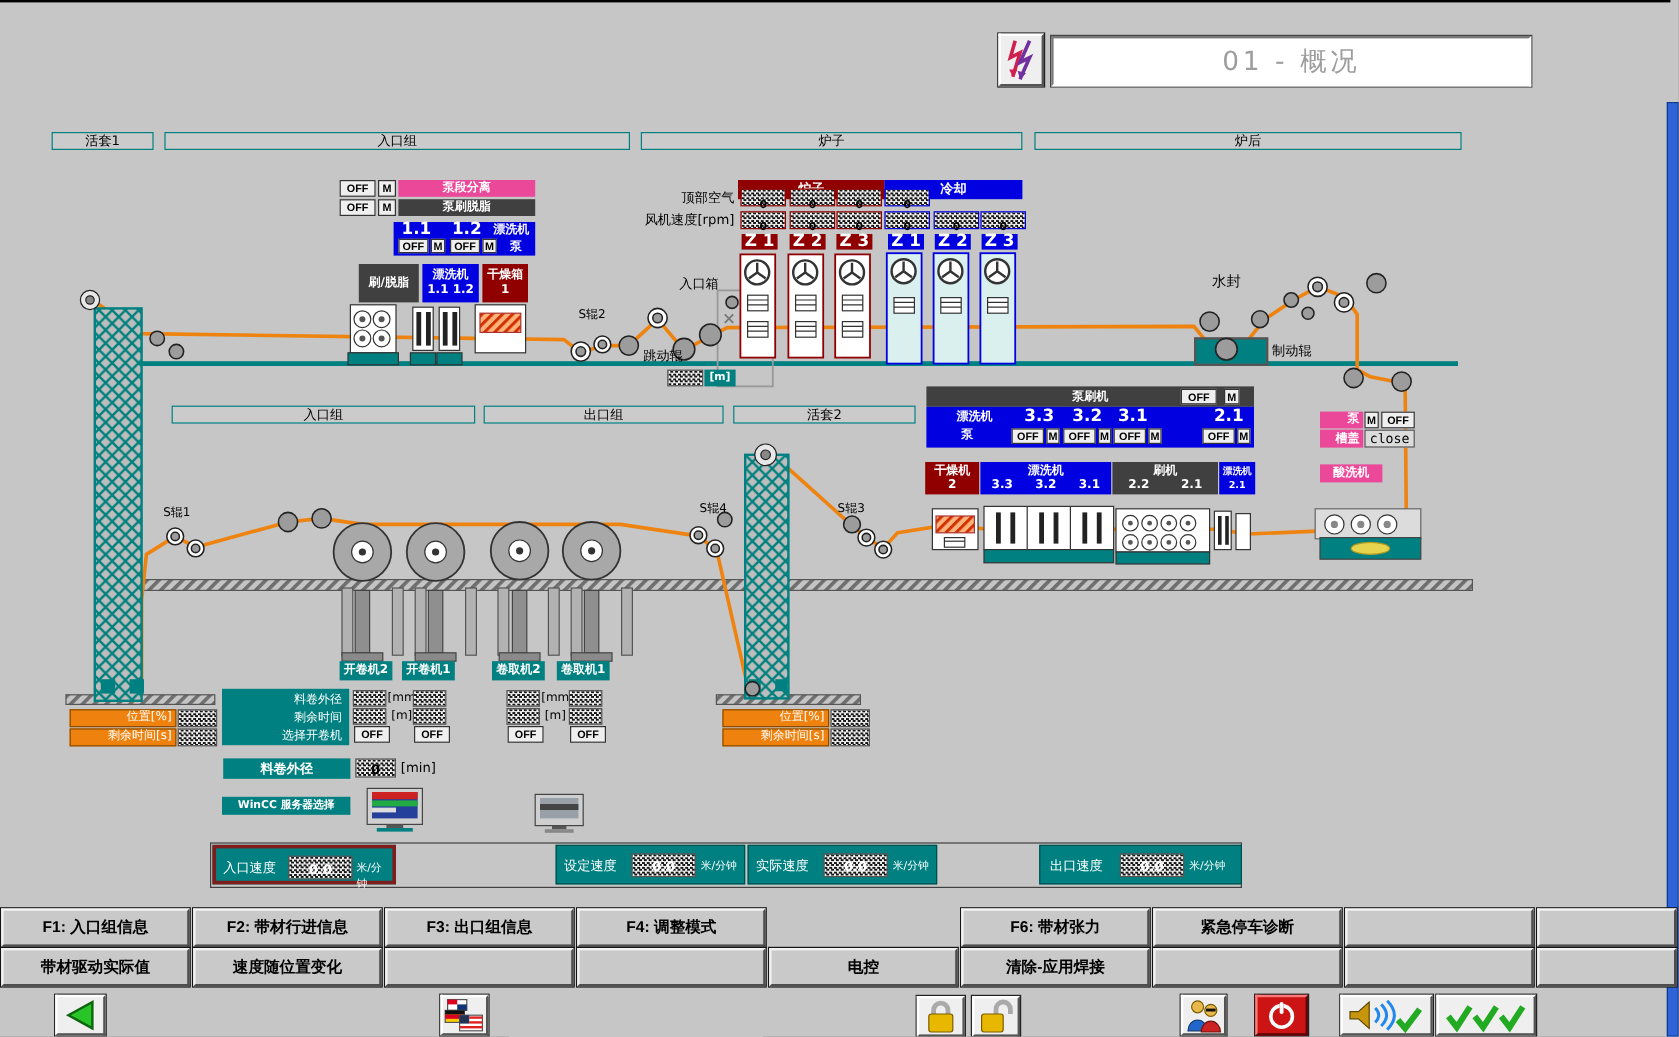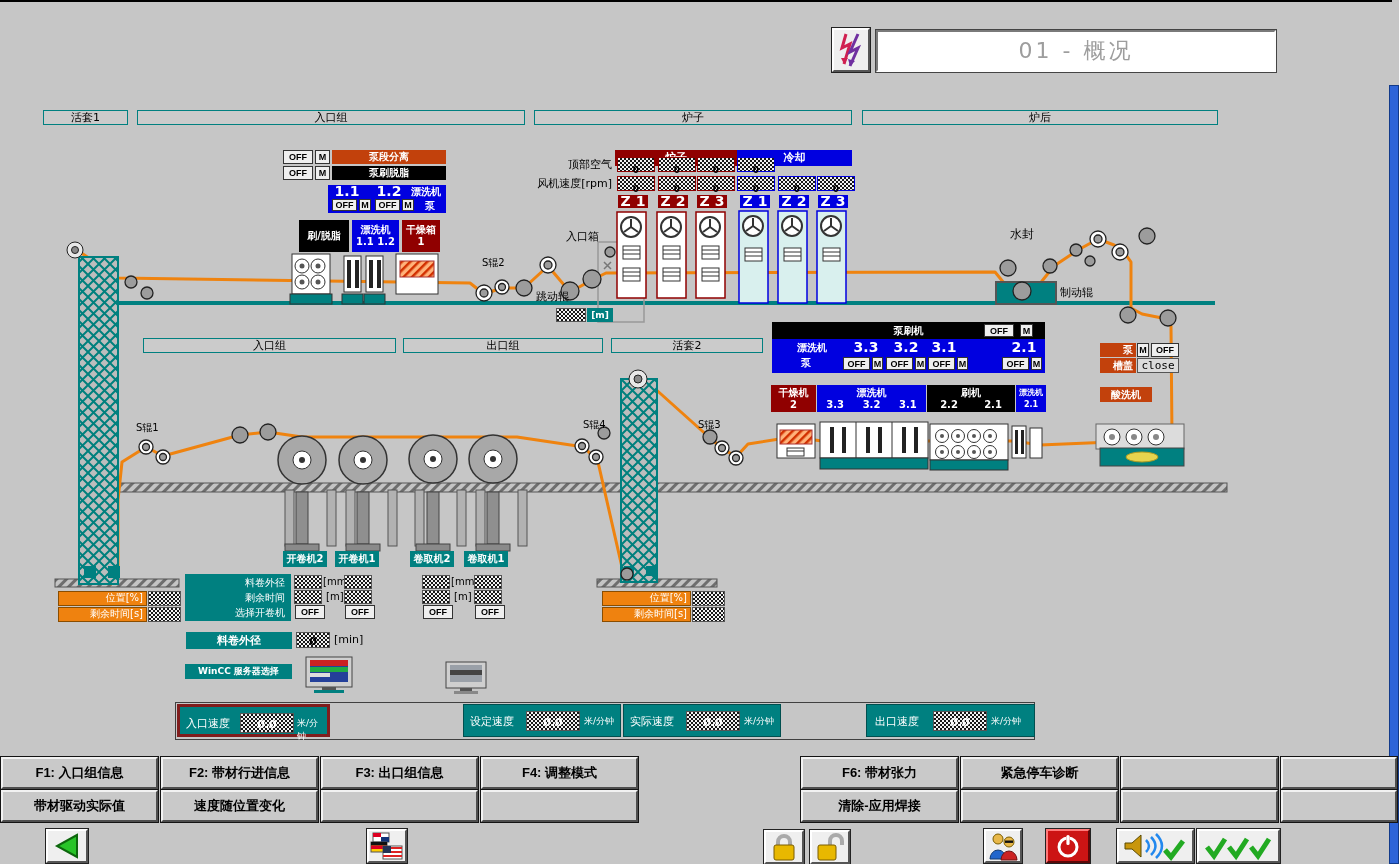--- a/index.html
+++ b/index.html
@@ -7,22 +7,22 @@
           font-family:"DejaVu Sans",sans-serif;color:#000}
   .abs{position:absolute;box-sizing:border-box}
   .bar{border:1px solid #008080;background:#cbcbcb;font-size:11px;text-align:center;line-height:13px}
   .btn{background:#efefef;border:1px solid #333;font-size:9px;font-weight:bold;text-align:center;
        color:#000;padding:0;line-height:12px}
   .hatch{background-image:repeating-conic-gradient(#161616 0% 25%, #f2f2f2 25% 50%);
          background-size:4px 4px;border:1px solid #555;text-align:center}
   .hatch.red{border-color:#900000}.hatch.blue{border-color:#0000e0}
   .hatch span{font-weight:bold;font-size:9px;background:transparent}
   .teal{background:#008080;color:#fff}
-  .olive{background:#c2410c;color:#fff}
-  .navy{background:#000000;color:#fff}
+  .olive{background:#ec4899;color:#fff}
+  .navy{background:#404040;color:#fff}
   .blue-bg{background:#0000e0;color:#fff}
   .dred{background:#900000;color:#fff}
   .orange{background:#ef820f;color:#fff;border:1px solid #8a4d00}
   .chip{font-size:14px;font-weight:bold;text-align:center;line-height:13px}
   .mlabel{font-size:10px;font-weight:bold;display:flex;flex-direction:column;align-items:center;justify-content:center;line-height:12px}
   .plabel{font-size:10px;line-height:12px}
   .fkey{background:#c9c9c9;border:2px solid;border-color:#f2f2f2 #4e4e4e #4e4e4e #f2f2f2;
         box-shadow:0 0 0 1px #141414;font-weight:bold;font-size:13px;display:flex;
         align-items:center;justify-content:center}
   .iconbtn{background:#efefef;border:2px solid;border-color:#fff #555 #555 #fff;
@@ -501,20 +501,21 @@
   <button class="abs fkey" style="left:321px;top:757px;width:157px;height:32px">F3: 出口组信息</button>
   <button class="abs fkey" style="left:481px;top:757px;width:157px;height:32px">F4: 调整模式</button>
   <button class="abs fkey" style="left:801px;top:757px;width:157px;height:32px">F6: 带材张力</button>
   <button class="abs fkey" style="left:961px;top:757px;width:157px;height:32px">紧急停车诊断</button>
   <button class="abs fkey" style="left:1121px;top:757px;width:157px;height:32px"></button>
   <button class="abs fkey" style="left:1281px;top:757px;width:116px;height:32px"></button>
   <button class="abs fkey" style="left:1px;top:790px;width:157px;height:32px">带材驱动实际值</button>
   <button class="abs fkey" style="left:161px;top:790px;width:157px;height:32px">速度随位置变化</button>
   <button class="abs fkey" style="left:321px;top:790px;width:157px;height:32px"></button>
   <button class="abs fkey" style="left:481px;top:790px;width:157px;height:32px"></button>
+  <button class="abs fkey" style="left:641px;top:790px;width:157px;height:32px">电控</button>
   <button class="abs fkey" style="left:801px;top:790px;width:157px;height:32px">清除-应用焊接</button>
   <button class="abs fkey" style="left:961px;top:790px;width:157px;height:32px"></button>
   <button class="abs fkey" style="left:1121px;top:790px;width:157px;height:32px"></button>
   <button class="abs fkey" style="left:1281px;top:790px;width:116px;height:32px"></button>
 
   <div class="abs iconbtn" style="left:46px;top:829px;width:42px;height:34px">
     <svg width="36" height="28" viewBox="0 0 36 28">
         <polygon points="28,3 8,14 28,25" fill="#28c428" stroke="#0d660d" stroke-width="2"></polygon>
       </svg>
   </div>

